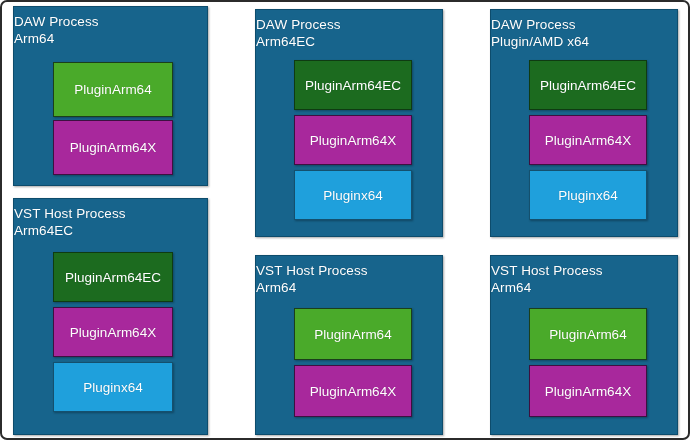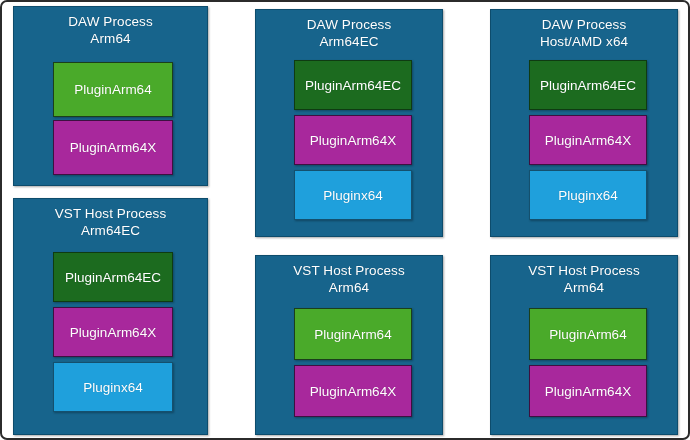--- a/index.html
+++ b/index.html
@@ -29,21 +29,21 @@
   .panel {
     position: absolute;
     box-sizing: border-box;
     background: #17648c;
     border: 1px solid #0d4c6c;
     box-shadow: 1px 1px 2px rgba(0,0,0,0.35);
     padding: 0;
   }
 
   .panel-title {
-    text-align: center;
+    text-align: left;
     color: #ffffff;
     font-size: 13.5px;
     line-height: 16.5px;
     font-weight: 400;
     letter-spacing: 0.1px;
     padding-top: 7px;
     text-shadow: 0 0 1px rgba(0,0,0,0.25);
     user-select: none;
   }
   .panel-title .t-line2 { display: block; }
@@ -141,21 +141,21 @@
     </div>
     <div class="plugin c-magenta" style="left:38px; top:109px; width:118px; height:52px;">
       <span class="p-line">Plugin</span>
       <span class="p-line">Arm64X</span>
     </div>
   </div>
 
   <div class="panel" style="left:488px; top:7px; width:188px; height:228px;">
     <div class="panel-title">
       <span class="t-line1">DAW Process</span>
-      <span class="t-line2">Host/AMD x64</span>
+      <span class="t-line2">Plugin/AMD x64</span>
     </div>
     <div class="plugin c-darkgreen" style="left:38px; top:50px; width:118px; height:50px;">
       <span class="p-line">Plugin</span>
       <span class="p-line">Arm64EC</span>
     </div>
     <div class="plugin c-magenta" style="left:38px; top:105px; width:118px; height:50px;">
       <span class="p-line">Plugin</span>
       <span class="p-line">Arm64X</span>
     </div>
     <div class="plugin c-lightblue" style="left:38px; top:160px; width:118px; height:50px;">

